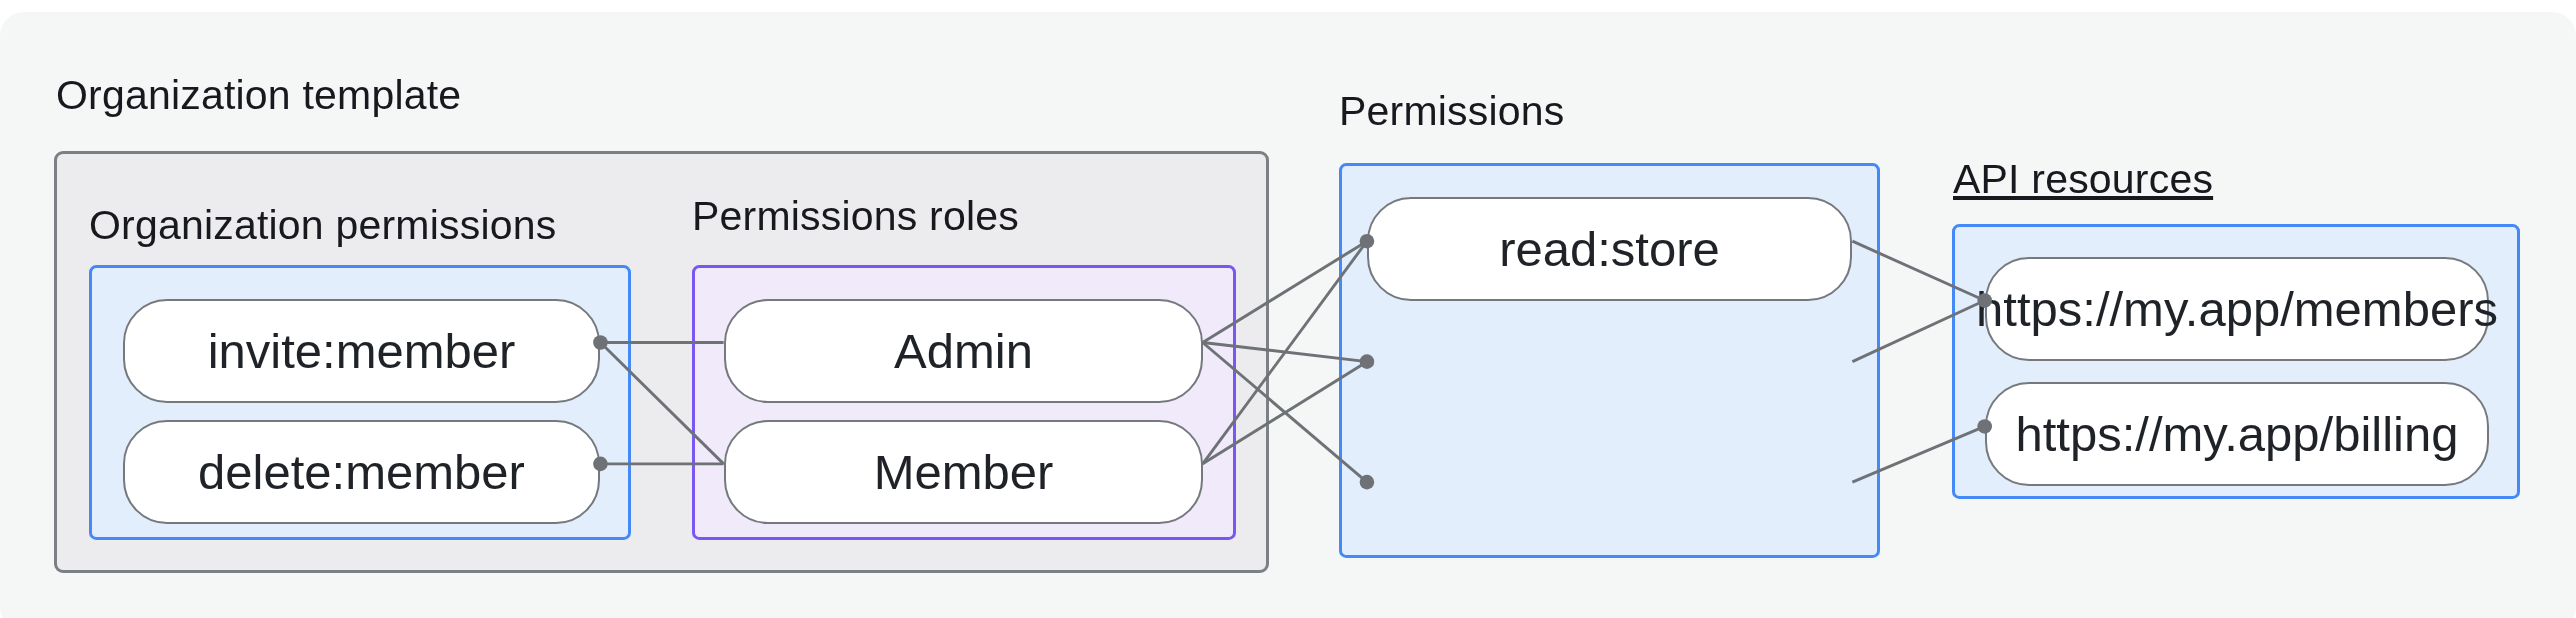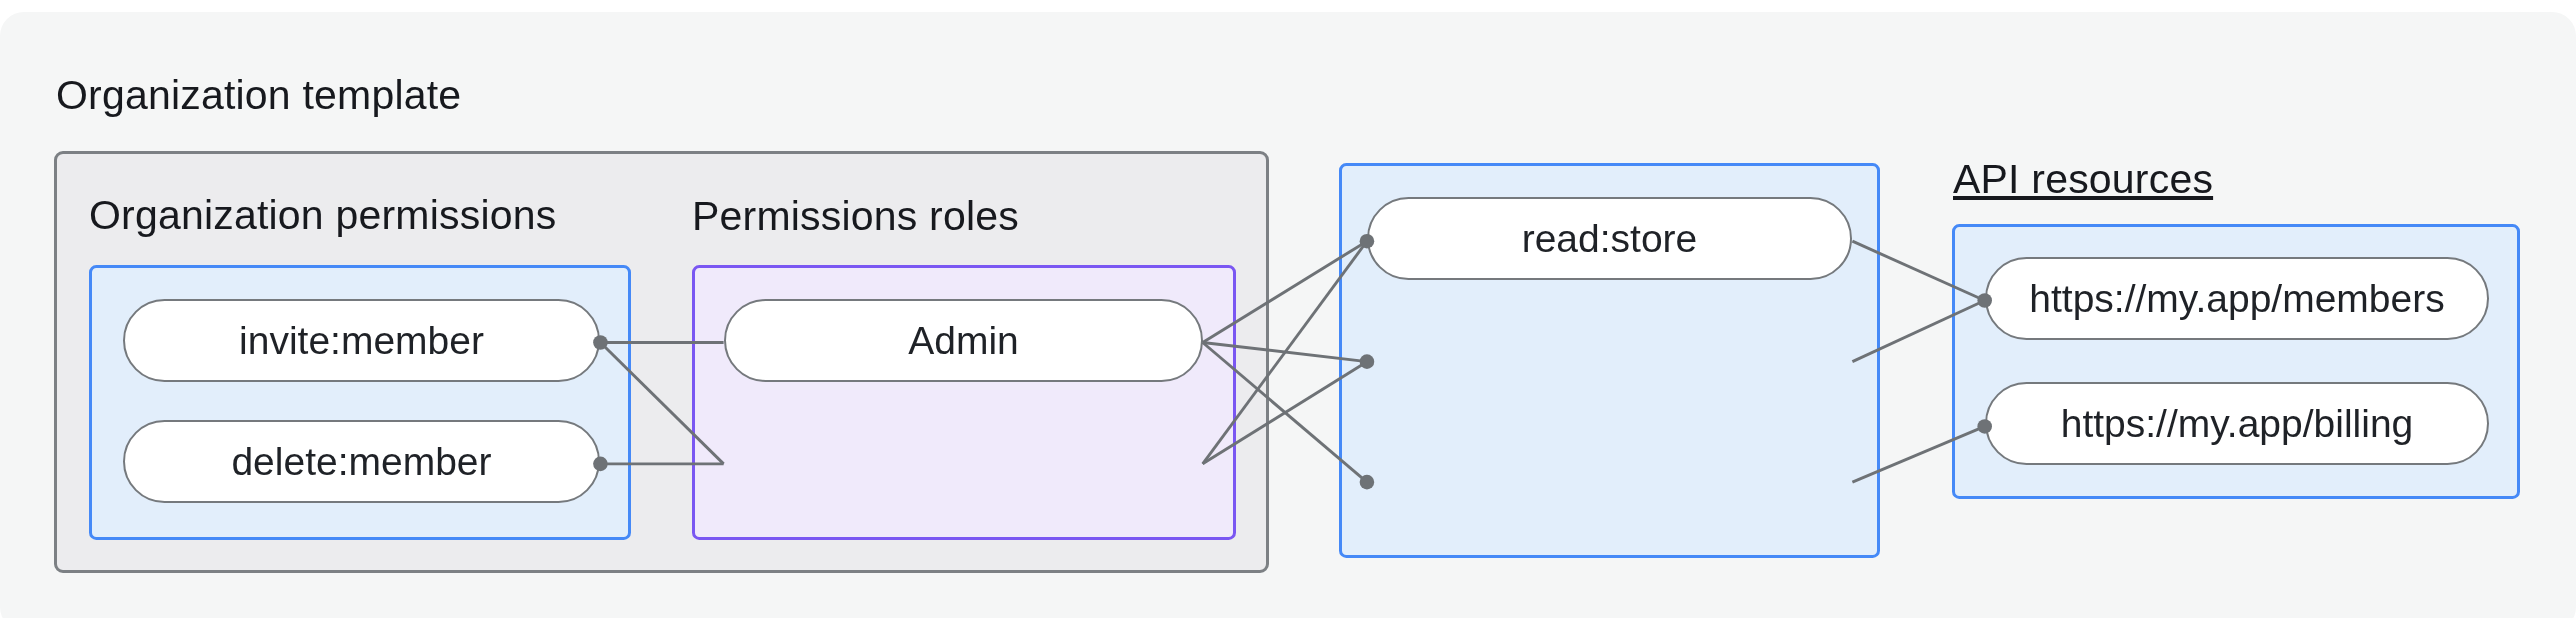--- a/index.html
+++ b/index.html
@@ -40,28 +40,28 @@
     border-radius: 7.3px;
   }
   .box.purple {
     background: var(--purple-box-bg, #f0eafb);
     border: 3.7px solid var(--purple-box-border, #7a57f2);
     border-radius: 7.3px;
   }
   .pill {
     position: absolute;
     box-sizing: border-box;
-    height: 83px;
+    height: 104px;
     background: var(--pill-bg, #ffffff);
     border: 2.7px solid var(--pill-border, #75797d);
     border-radius: 44px;
     display: flex;
     align-items: center;
     justify-content: center;
-    font-size: 39px;
+    font-size: 49px;
     color: var(--pill-text, #1f2227);
     white-space: nowrap;
   }
   #edges {
     position: absolute;
     left: 0;
     top: 0;
     pointer-events: none;
   }
 </style>
@@ -70,28 +70,30 @@
 
 <div class="canvas">
 
   <div class="box gray" style="left:54px; top:139px; width:1215px; height:422px;"></div>
   <div class="box blue" style="left:89px; top:253px; width:542px; height:275px;"></div>
   <div class="box purple" style="left:692px; top:253px; width:544px; height:275px;"></div>
   <div class="box blue" style="left:1339px; top:151px; width:541px; height:395px;"></div>
   <div class="box blue" style="left:1952px; top:212px; width:568px; height:275px;"></div>
 
   <div class="heading" style="left:56px; top:60px;">Organization template</div>
-  <div class="heading" style="left:89px; top:180px;text-align:right;">Organization permissions</div>
+  <div class="heading" style="left:89px; top:190px;text-align:right;">Organization permissions</div>
   <div class="heading" style="left:692px; top:181px;">Permissions roles</div>
+  <div class="heading" style="left:1339px; top:76px;">Permissions</div>
   <div class="heading" style="left:1953px; top:144px;text-decoration:underline;">API resources</div>
 
   <div class="pill" style="left:123px; top:287px; width:477px;">invite:member</div>
   <div class="pill" style="left:123px; top:408px; width:477px;">delete:member</div>
 
   <div class="pill" style="left:724px; top:287px; width:479px;">Admin</div>
+  <div class="pill" style="left:724px; top:408px; width:479px;">Member</div>
 
   <div class="pill" style="left:1367px; top:185px; width:485px;">read:store</div>
 
   <div class="pill" style="left:1985px; top:245px; width:504px;">https://my.app/members</div>
   <div class="pill" style="left:1985px; top:370px; width:504px;">https://my.app/billing</div>
 
   <svg id="edges" width="2576" height="619" viewBox="0 0 2823 678">
       <line x1="658" y1="362" x2="793" y2="362" stroke="#6e7276" stroke-width="3.2"></line>
       <line x1="658" y1="362" x2="793" y2="495" stroke="#6e7276" stroke-width="3.2"></line>
       <line x1="658" y1="495" x2="793" y2="495" stroke="#6e7276" stroke-width="3.2"></line>

